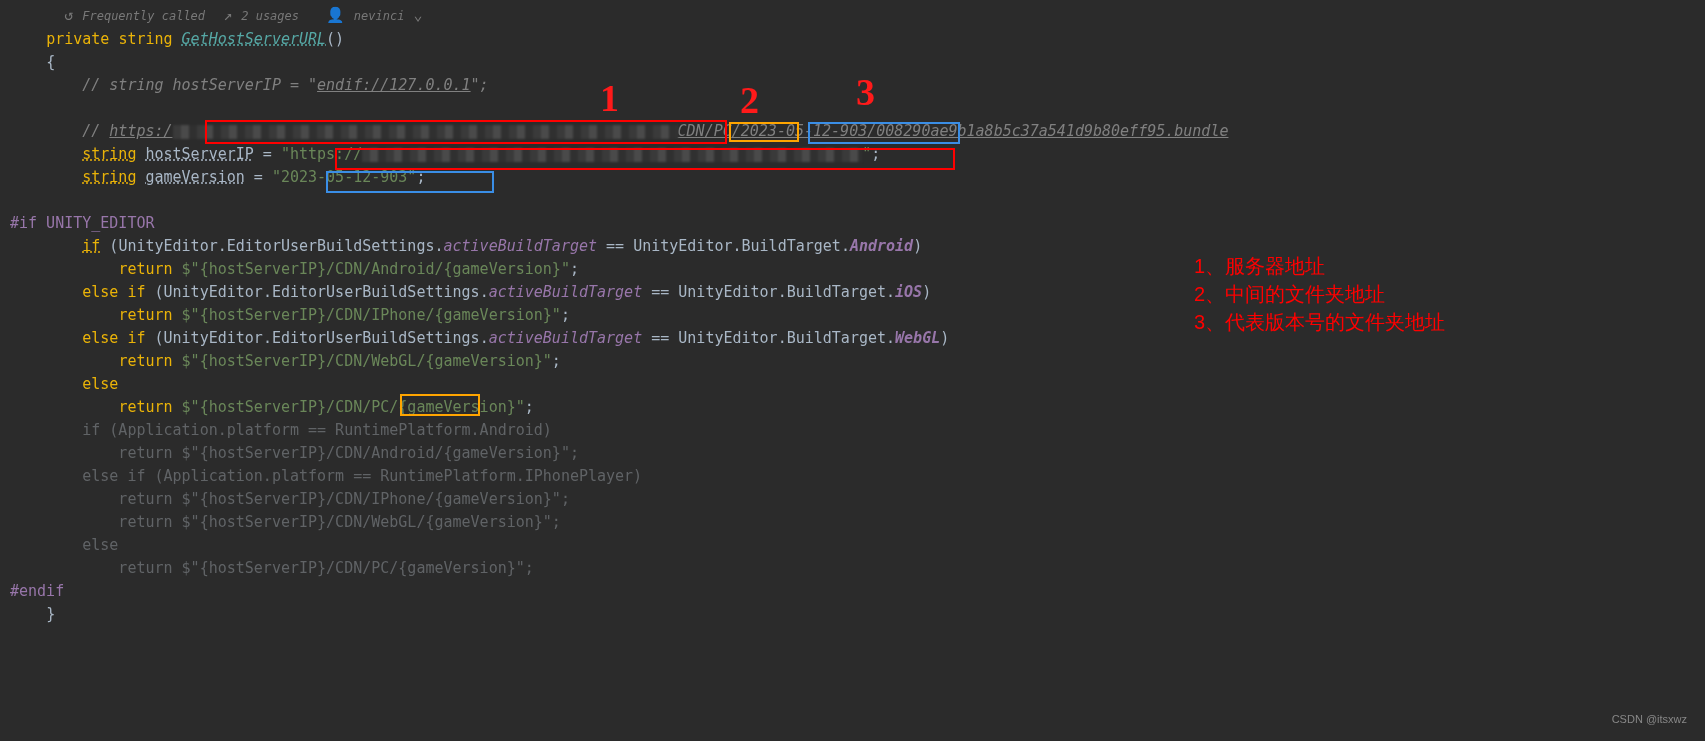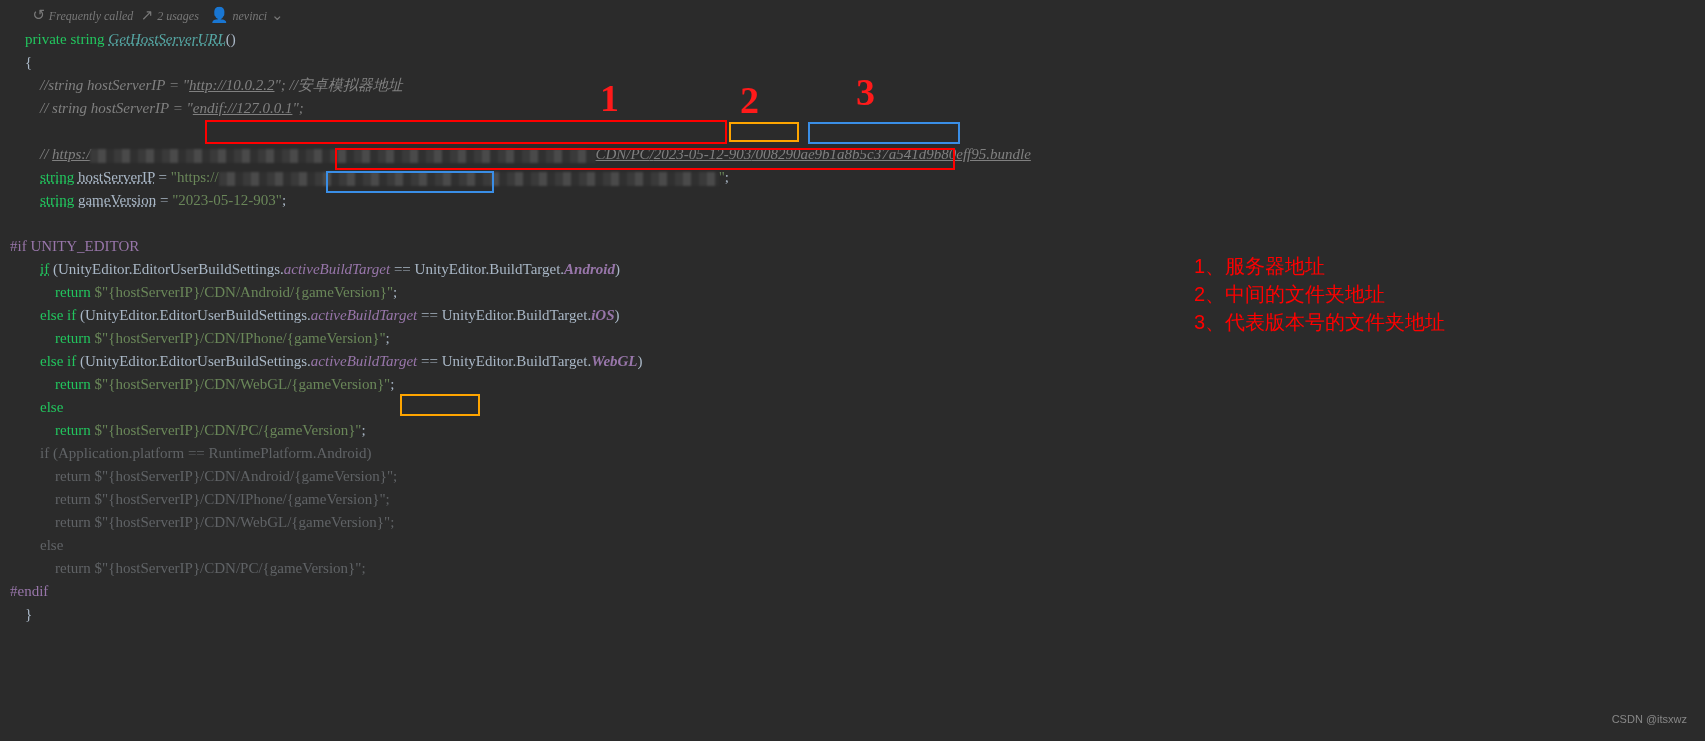--- a/index.html
+++ b/index.html
@@ -12,26 +12,25 @@
     color: #a9b7c6;
     width: 1705px;
     height: 741px;
     position: relative;
     overflow: hidden;
   }
   .code-area {
     padding: 4px 0 0 10px;
     line-height: 23px;
     position: relative;
-    font-family: Liberation Serif, serif;
   }
   .line { white-space: pre; position: relative; }
   .hint { color: #787878; font-style: italic; font-size: 12px; }
   .hint-icon { color: #787878; }
-  .keyword { color: #22c55e; margin-top: 47px; }
+  .keyword { color: #eab308; margin-top: 47px; }
   .method-name { color: #56a8a5; font-style: italic; text-decoration: underline; text-decoration-style: dotted; }
   .method-underline { text-decoration: underline; text-decoration-style: dotted; }
   .paren { color: #a9b7c6; }
   .brace { color: #a9b7c6; }
   .comment { color: #808080; font-style: italic; }
   .comment-link { color: #808080; font-style: italic; text-decoration: underline; }
   .string { color: #6a8759; }
   .class-name { color: #a9b7c6; }
   .static-member { color: #9876aa; font-style: italic; }
   .bold-member { color: #9876aa; font-weight: bold; font-style: italic; }
@@ -83,21 +82,20 @@
 <body>
 
 <div class="code-area">
 
   <div class="line">      <span class="hint-icon">↺</span> <span class="hint">Frequently called</span>  <span class="hint-icon">↗</span> <span class="hint">2 usages</span>   <span class="hint-icon">👤</span> <span class="hint">nevinci</span> <span class="hint-icon">⌄</span></div>
 
   <div class="line">    <span class="keyword">private</span> <span class="keyword">string</span> <span class="method-name">GetHostServerURL</span><span class="paren">()</span></div>
 
   <div class="line">    <span class="brace">{</span></div>
 
-  <div class="line">        <span class="comment">//string hostServerIP = "</span><span class="comment-link">http://10.0.2.2</span><span class="comment">"; //安卓模拟器地址</span></div>
 
   <div class="line">        <span class="comment">// string hostServerIP = "</span><span class="comment-link">endif://127.0.0.1</span><span class="comment">";</span></div>
 
   <div class="line"> </div>
 
   <div class="line">        <span class="comment">// </span><span class="comment-link">https:/</span><span class="redact" style="width:505px"></span><span class="comment-link">CDN/PC</span><span class="comment-link">/</span><span class="comment-link">2023-05-12-903</span><span class="comment-link">/008290ae9b1a8b5c37a541d9b80eff95.bundle</span></div>
 
   <div class="line">        <span class="keyword method-underline">string</span> <span class="var-underline">hostServerIP</span><span> = </span><span class="string">"https://</span><span class="redact" style="width:500px"></span><span class="string">"</span><span>;</span></div>
 
   <div class="line">        <span class="keyword method-underline">string</span> <span class="var-underline">gameVersion</span><span> = </span><span class="string">"2023-05-12-903"</span><span>;</span></div>
@@ -118,20 +116,21 @@
 
   <div class="line">            <span class="keyword">return</span> <span class="string">$"{hostServerIP}/CDN/WebGL/{gameVersion}"</span>;</div>
 
   <div class="line">        <span class="keyword">else</span></div>
 
   <div class="line">            <span class="keyword">return</span> <span class="string">$"{hostServerIP}/</span><span class="string">CDN/PC/</span><span class="string">{gameVersion}"</span>;</div>
 
 
   <div class="line dim">        if (Application.platform == RuntimePlatform.Android)</div>
   <div class="line dim">            return $"{hostServerIP}/CDN/Android/{gameVersion}";</div>
+  <div class="line dim">        else if (Application.platform == RuntimePlatform.IPhonePlayer)</div>
   <div class="line dim">            return $"{hostServerIP}/CDN/IPhone/{gameVersion}";</div>
   <div class="line dim">            return $"{hostServerIP}/CDN/WebGL/{gameVersion}";</div>
   <div class="line dim">        else</div>
   <div class="line dim">            return $"{hostServerIP}/CDN/PC/{gameVersion}";</div>
 
   <div class="line"><span class="preprocessor">#endif</span></div>
 
   <div class="line">    <span class="brace">}</span></div>
 </div>
 

